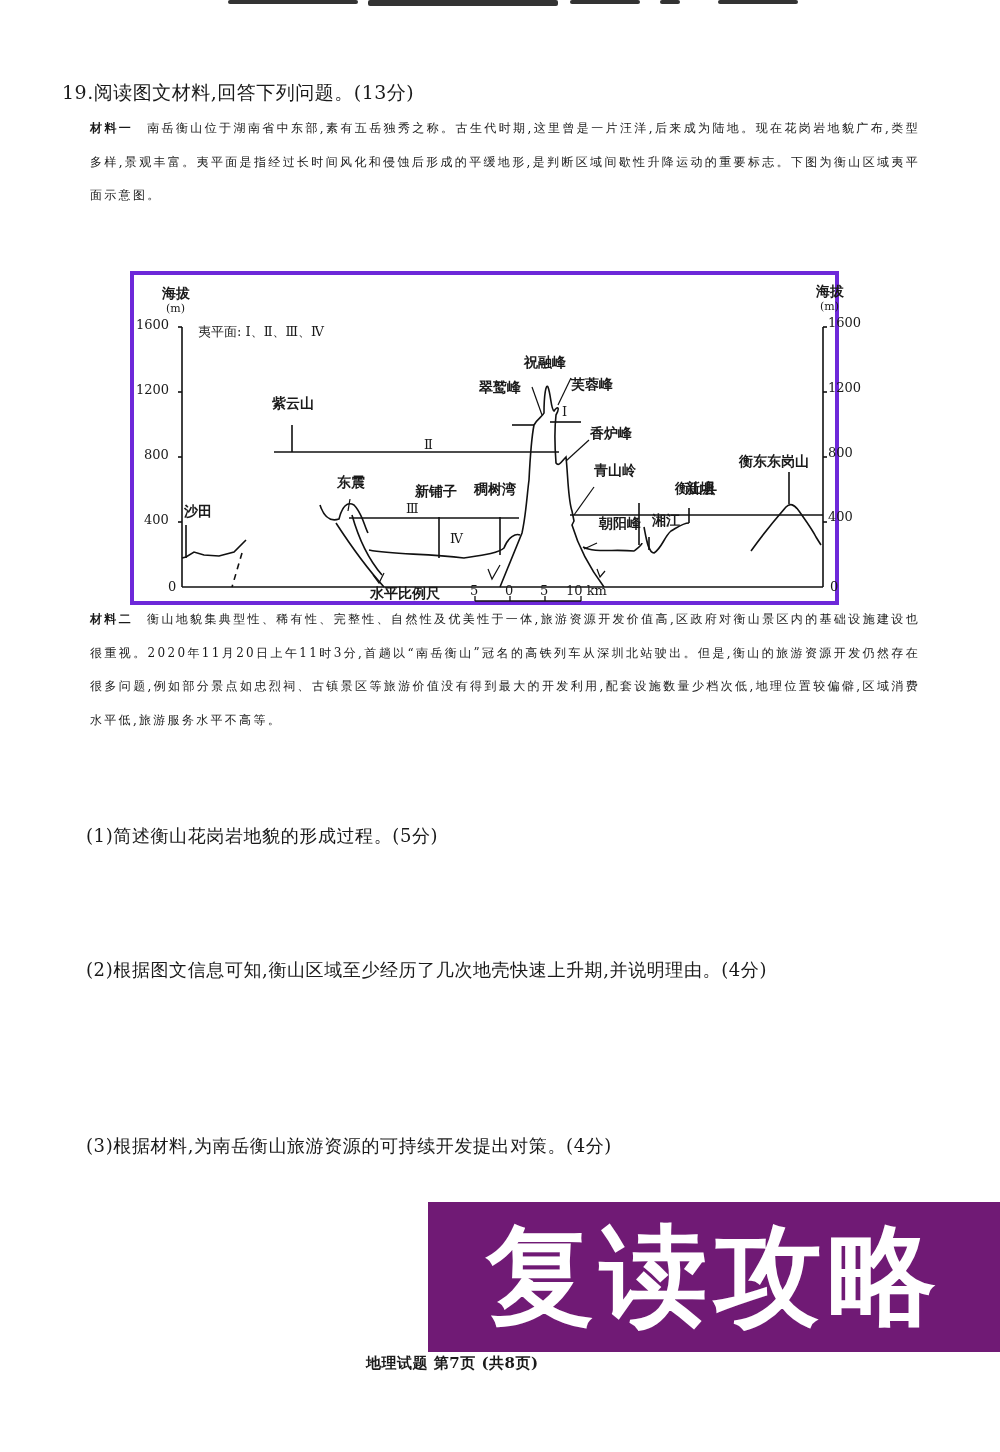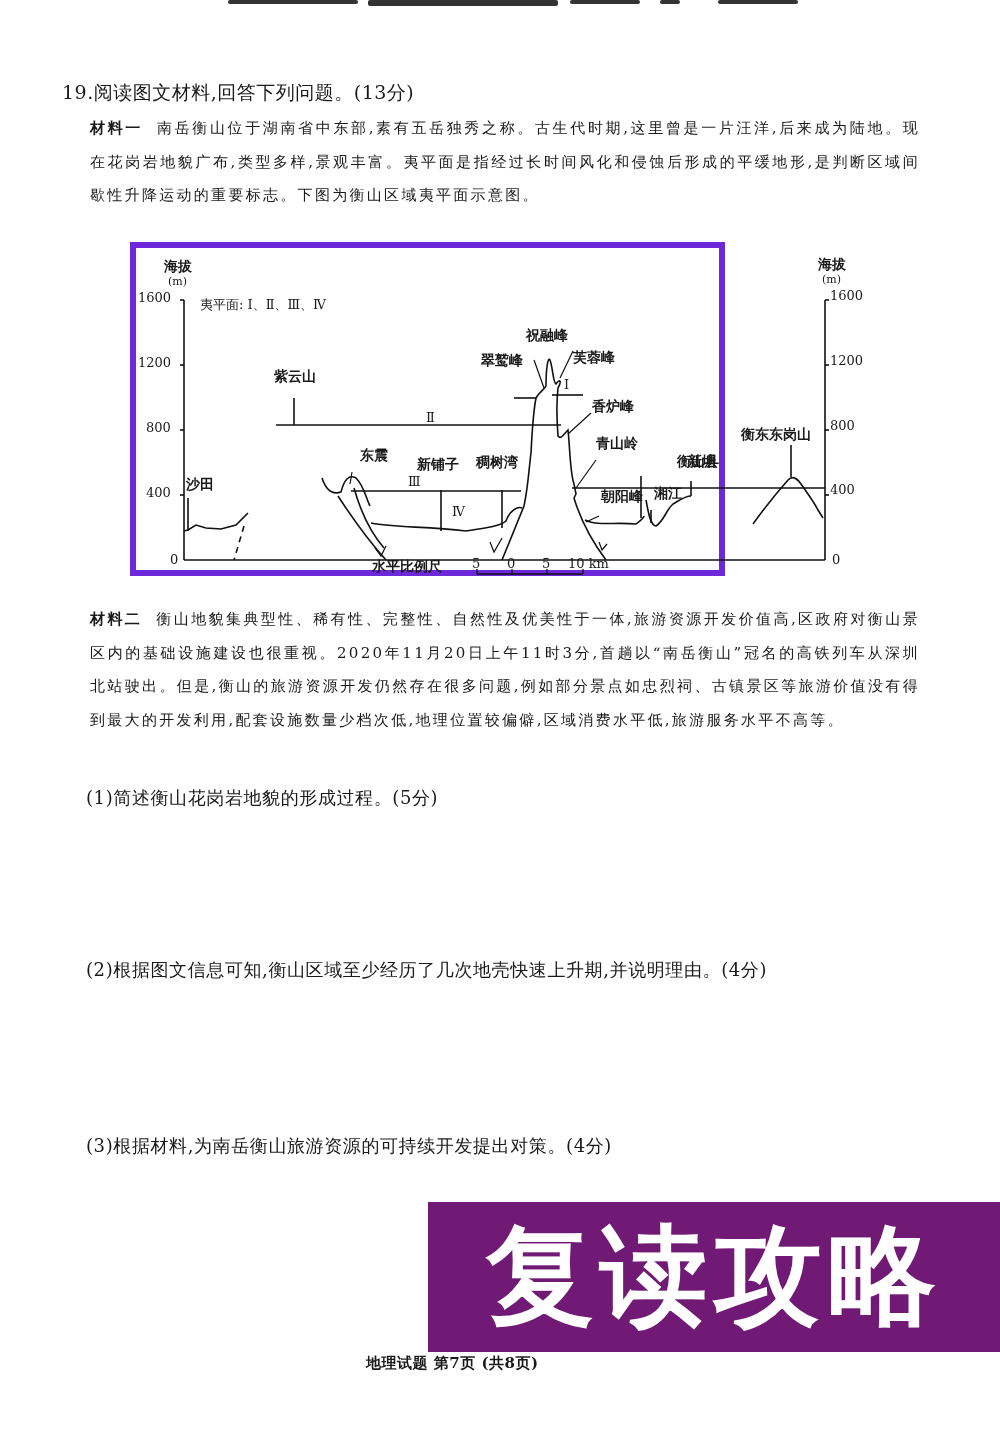--- a/index.html
+++ b/index.html
@@ -1,29 +1,29 @@
 <!DOCTYPE html>
 <html><head>
 <meta charset="utf-8">
 <style>
   html, body { margin:0; padding:0; background:#ffffff; }
   body { width:1000px; height:1452px; position:relative; overflow:hidden;
          font-family:"DejaVu Serif", "Liberation Serif", serif; color:#1a1a1a; }
   .topbar { position:absolute; top:0; left:0; width:1000px; height:8px; }
   .topbar span { position:absolute; top:0; height:4px; background:#333; border-radius:2px; }
   .q-title { position:absolute; left:62px; top:80px; font-size:19px; letter-spacing:0.5px; }
-  .para { position:absolute; left:90px; width:830px; font-size:15px; line-height:33.5px; letter-spacing:2.3px; text-align:justify; }
+  .para { position:absolute; left:90px; width:830px; font-size:12px; line-height:33.5px; letter-spacing:2.3px; text-align:justify; }
   .para .lead { font-weight:bold; margin-right:14px; }
   #m1 { top:112px; }
   #m2 { top:603px; }
   .sub { position:absolute; left:86px; font-size:18px; letter-spacing:0.6px; }
-  #q1 { top:786px;text-align:center; }
+  #q1 { top:824px;text-align:center; }
   #q2 { top:958px; }
   #q3 { top:1134px; }
-  .figure { position:absolute; left:130px; top:242px; width:595px; height:334px; border:6px solid #6d28d9; box-sizing:border-box; }
+  .figure { position:absolute; left:130px; top:271px; width:709px; height:334px; border:4px solid #6d28d9; box-sizing:border-box; }
   .figure svg { position:absolute; left:0; top:0; }
   .fig-text { position:absolute; font-size:14px; font-weight:bold; white-space:nowrap; }
   .fig-small { font-size:13px; font-weight:normal; }
   .banner { position:absolute; left:428px; top:1202px; width:572px; height:150px; background:#701a75; }
   .banner-text { position:absolute; left:0; top:0; width:100%; height:100%; display:flex; align-items:center; justify-content:center;
                  font-family:"DejaVu Sans", "Liberation Sans", sans-serif; font-size:108px; font-weight:bold; color:#ffffff; letter-spacing:6px; }
   .footer { position:absolute; left:366px; top:1354px; font-size:15px; font-weight:bold; letter-spacing:0.5px; }
 </style>
 </head>
 <body>
@@ -126,21 +126,21 @@
   <div class="fig-text fig-small" style="left:694px;top:105px;">1200</div>
   <div class="fig-text fig-small" style="left:694px;top:170px;">800</div>
   <div class="fig-text fig-small" style="left:694px;top:234px;">400</div>
   <div class="fig-text fig-small" style="left:696px;top:304px;">0</div>
 
   <div class="fig-text fig-small" style="left:64px;top:48px;text-align:right;">夷平面: Ⅰ、Ⅱ、Ⅲ、Ⅳ</div>
 
   <div class="fig-text" style="left:50px;top:228px;">沙田</div>
   <div class="fig-text" style="left:138px;top:120px;">紫云山</div>
   <div class="fig-text fig-small" style="left:290px;top:162px;">Ⅱ</div>
-  <div class="fig-text" style="left:203px;top:199px;margin-left:21px;">东震</div>
+  <div class="fig-text" style="left:203px;top:199px;">东震</div>
   <div class="fig-text" style="left:281px;top:208px;">新铺子</div>
   <div class="fig-text" style="left:340px;top:206px;">稠树湾</div>
   <div class="fig-text fig-small" style="left:272px;top:226px;">Ⅲ</div>
   <div class="fig-text fig-small" style="left:316px;top:256px;">Ⅳ</div>
   <div class="fig-text" style="left:345px;top:104px;">翠鹫峰</div>
   <div class="fig-text" style="left:390px;top:79px;">祝融峰</div>
   <div class="fig-text" style="left:437px;top:101px;">芙蓉峰</div>
   <div class="fig-text fig-small" style="left:428px;top:129px;">Ⅰ</div>
   <div class="fig-text" style="left:456px;top:150px;">香炉峰</div>
   <div class="fig-text" style="left:460px;top:187px;">青山岭</div>

